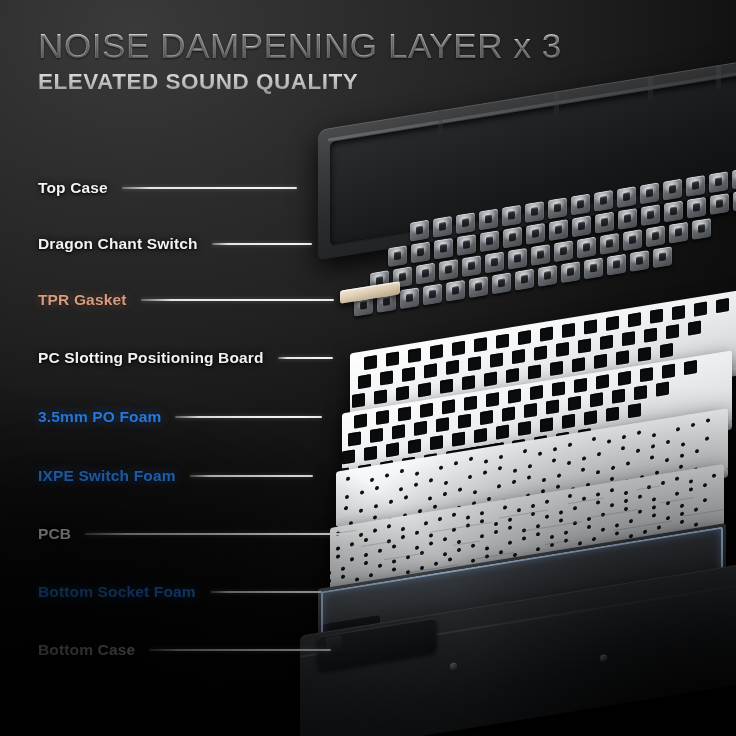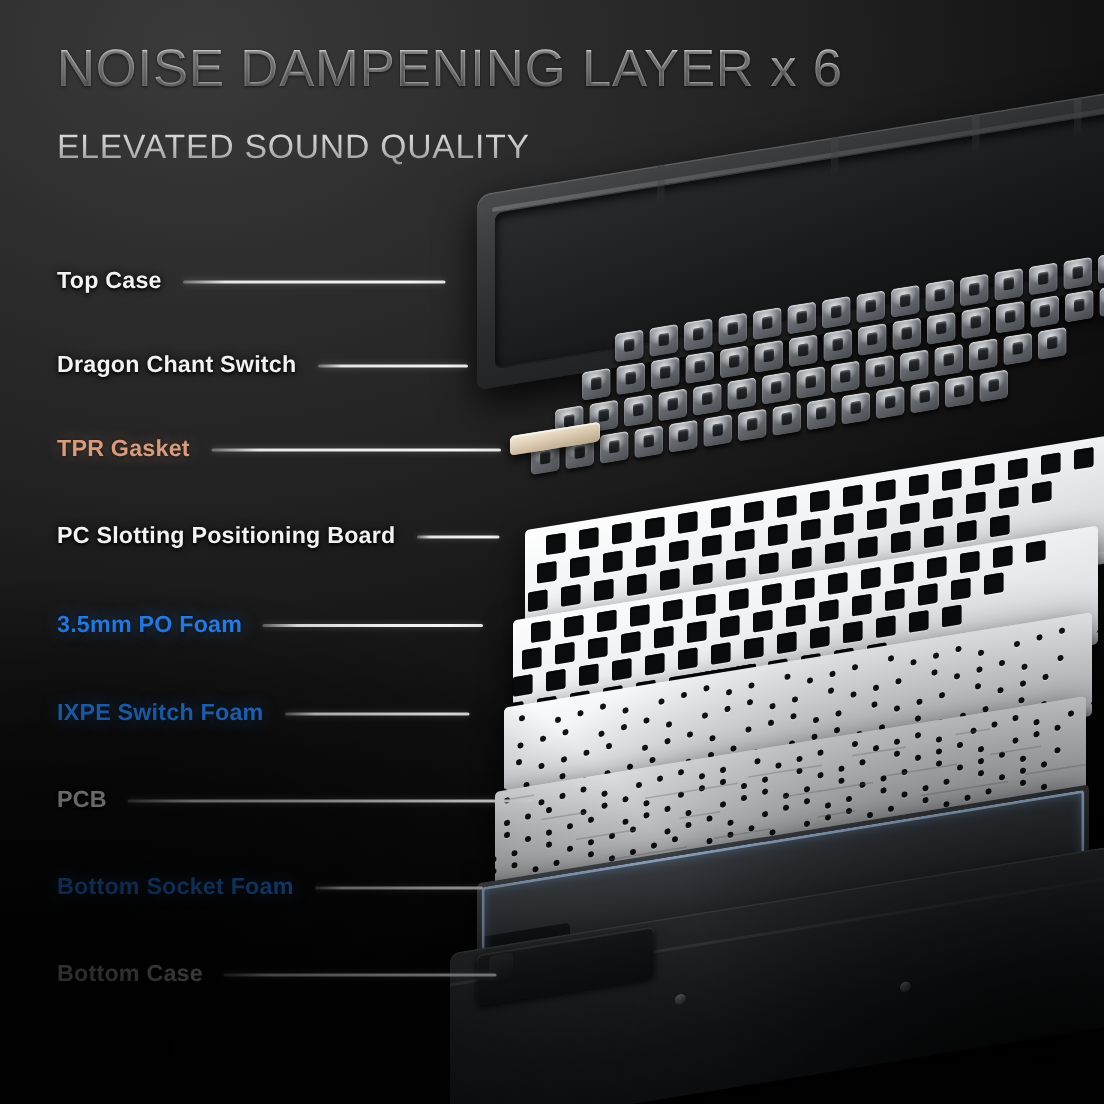--- a/index.html
+++ b/index.html
@@ -35,22 +35,22 @@
   #heading { position:absolute; left:38px; top:28px; z-index:70; }
   #title {
     font-size:35px; font-weight:400; letter-spacing:.6px;
     color:#e9e9e9; white-space:nowrap; line-height:1.05;
     background:linear-gradient(180deg,#ffffff 0%,#e2e2e2 45%,#9c9c9c 100%);
     -webkit-background-clip:text; background-clip:text;
     -webkit-text-fill-color:transparent;
     text-shadow:0 1px 2px rgba(0,0,0,.6);
   }
   #subtitle {
-    margin-top:20px;
-    font-size:22.5px; font-weight:400; letter-spacing:.5px;
+    margin-top:4px;
+    font-size:22.5px; font-weight:700; letter-spacing:.5px;
     color:#c9c9c9; white-space:nowrap;
     background:linear-gradient(180deg,#e6e6e6 0%,#bdbdbd 55%,#8d8d8d 100%);
     -webkit-background-clip:text; background-clip:text;
     -webkit-text-fill-color:transparent;
   }
 
   
   .callout {
     position:absolute; left:38px;
     display:flex; align-items:center;
@@ -698,21 +698,21 @@
       <div class="daughter">
         <div class="usb"></div>
       </div>
       <div class="screw" style="left:150px; top:52px"></div>
       <div class="screw" style="left:300px; top:68px"></div>
     </div>
 
   </div>
 
   <div id="heading">
-    <div id="title">NOISE DAMPENING LAYER x 6</div>
+    <div id="title">NOISE DAMPENING LAYER x 3</div>
     <div id="subtitle">ELEVATED SOUND QUALITY</div>
   </div>
 
   <div id="callouts">
       <div class="callout" style="top: 178px;">
         <span class="lbl">Top Case</span>
         <span class="leader" style="width: 175px;"></span>
       </div>
       <div class="callout" style="top: 234px;">
         <span class="lbl">Dragon Chant Switch</span>

